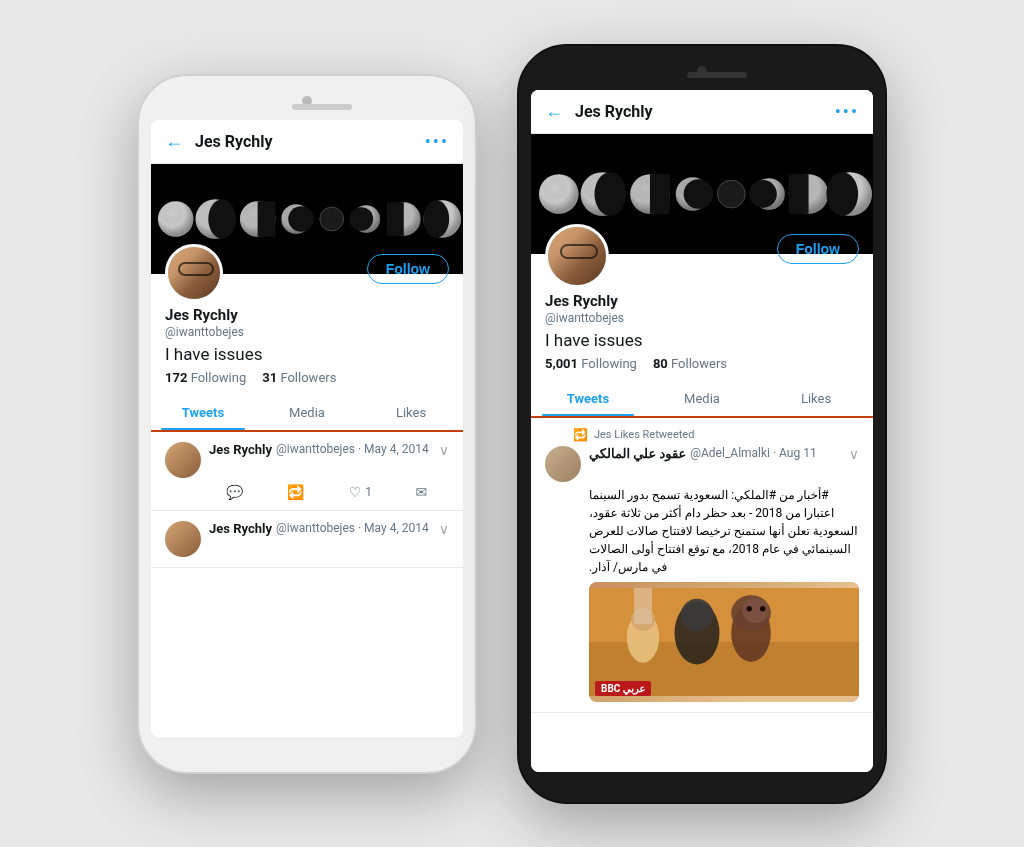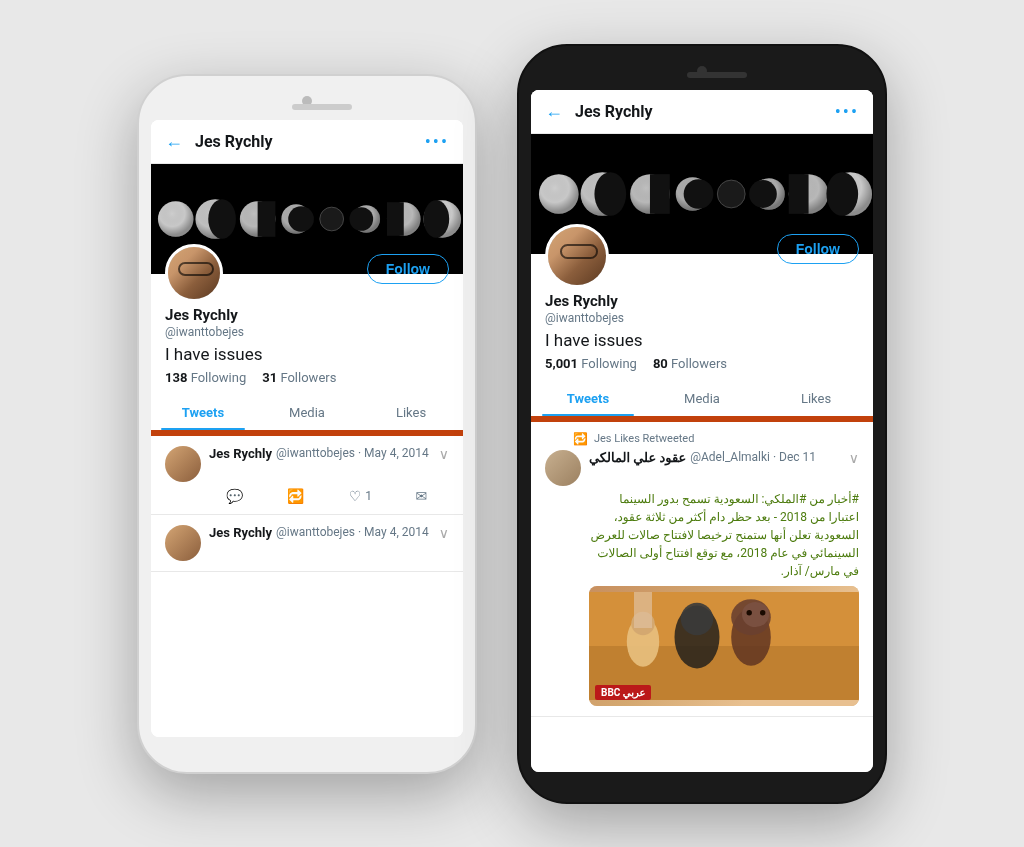--- a/index.html
+++ b/index.html
@@ -256,21 +256,21 @@
       font-weight: bold;
       color: #14171a;
     }
     .stat-label {
       color: #657786;
     }
 
     
     .tabs-row {
       display: flex;
-      border-bottom: 6px solid #c2410c;
+      border-bottom: 2px solid #c2410c;
       background: #fff;
     }
     .tab {
       flex: 1;
       text-align: center;
       padding: 10px 0;
       font-size: 13px;
       color: #657786;
       cursor: pointer;
       position: relative;
@@ -406,24 +406,24 @@
       padding-left: 28px;
       margin-bottom: 4px;
     }
     .rt-icon {
       font-size: 12px;
     }
 
     
     .arabic-tweet {
       direction: rtl;
-      text-align: right;
+      text-align: left;
       font-size: 12px;
       line-height: 1.5;
-      color: #4d7c0f;
+      color: #000000;
     }
     .arabic-tweet-image {
       margin-top: 6px;
       border-radius: 8px;
       overflow: hidden;
       height: 120px;
       background: linear-gradient(135deg, #e8d0b0, #d4a870);
       position: relative;
       display: flex;
       align-items: center;
@@ -526,21 +526,21 @@
             </div>
             <div class="follow-btn-row">
               <button class="follow-btn">Follow</button>
             </div>
           </div>
           <div class="profile-name">Jes Rychly</div>
           <div class="profile-handle">@iwanttobejes</div>
           <div class="profile-bio">I have issues</div>
           <div class="profile-stats">
             <span>
-              <span class="stat-number">138</span>
+              <span class="stat-number">172</span>
               <span class="stat-label">Following</span>
             </span>
             <span>
               <span class="stat-number">31</span>
               <span class="stat-label">Followers</span>
             </span>
           </div>
         </div>
 
         <div class="tabs-row">
@@ -687,21 +687,21 @@
             <div class="retweet-indicator">
               <span class="rt-icon">🔁</span>
               <span>Jes Likes Retweeted</span>
             </div>
             <div class="tweet-header">
               <div class="tweet-avatar-alt" style="background: linear-gradient(135deg, #c8b090, #9b8060); width:36px; height:36px; border-radius:50%;"></div>
               <div class="tweet-meta">
                 <div class="tweet-user-info">
                   <span class="tweet-name">عقود علي المالكي</span>
                   <span class="tweet-handle-date">
-                    <span>@Adel_Almalki</span> · <span>Dec 11</span>
+                    <span>@Adel_Almalki</span> · <span>Aug 11</span>
                   </span>
                 </div>
                 <span class="tweet-chevron">∨</span>
               </div>
             </div>
             <div class="tweet-content">
               <div class="arabic-tweet">#أخبار من #الملكي: السعودية تسمح بدور السينما اعتبارا من 2018 - بعد حظر دام أكثر من ثلاثة عقود، السعودية تعلن أنها ستمنح ترخيصا لافتتاح صالات للعرض السينمائي في عام 2018، مع توقع افتتاح أولى الصالات في مارس/ آذار.</div>
               <div class="arabic-tweet-image">
                 <div class="arabic-tweet-image-sim">
                   

